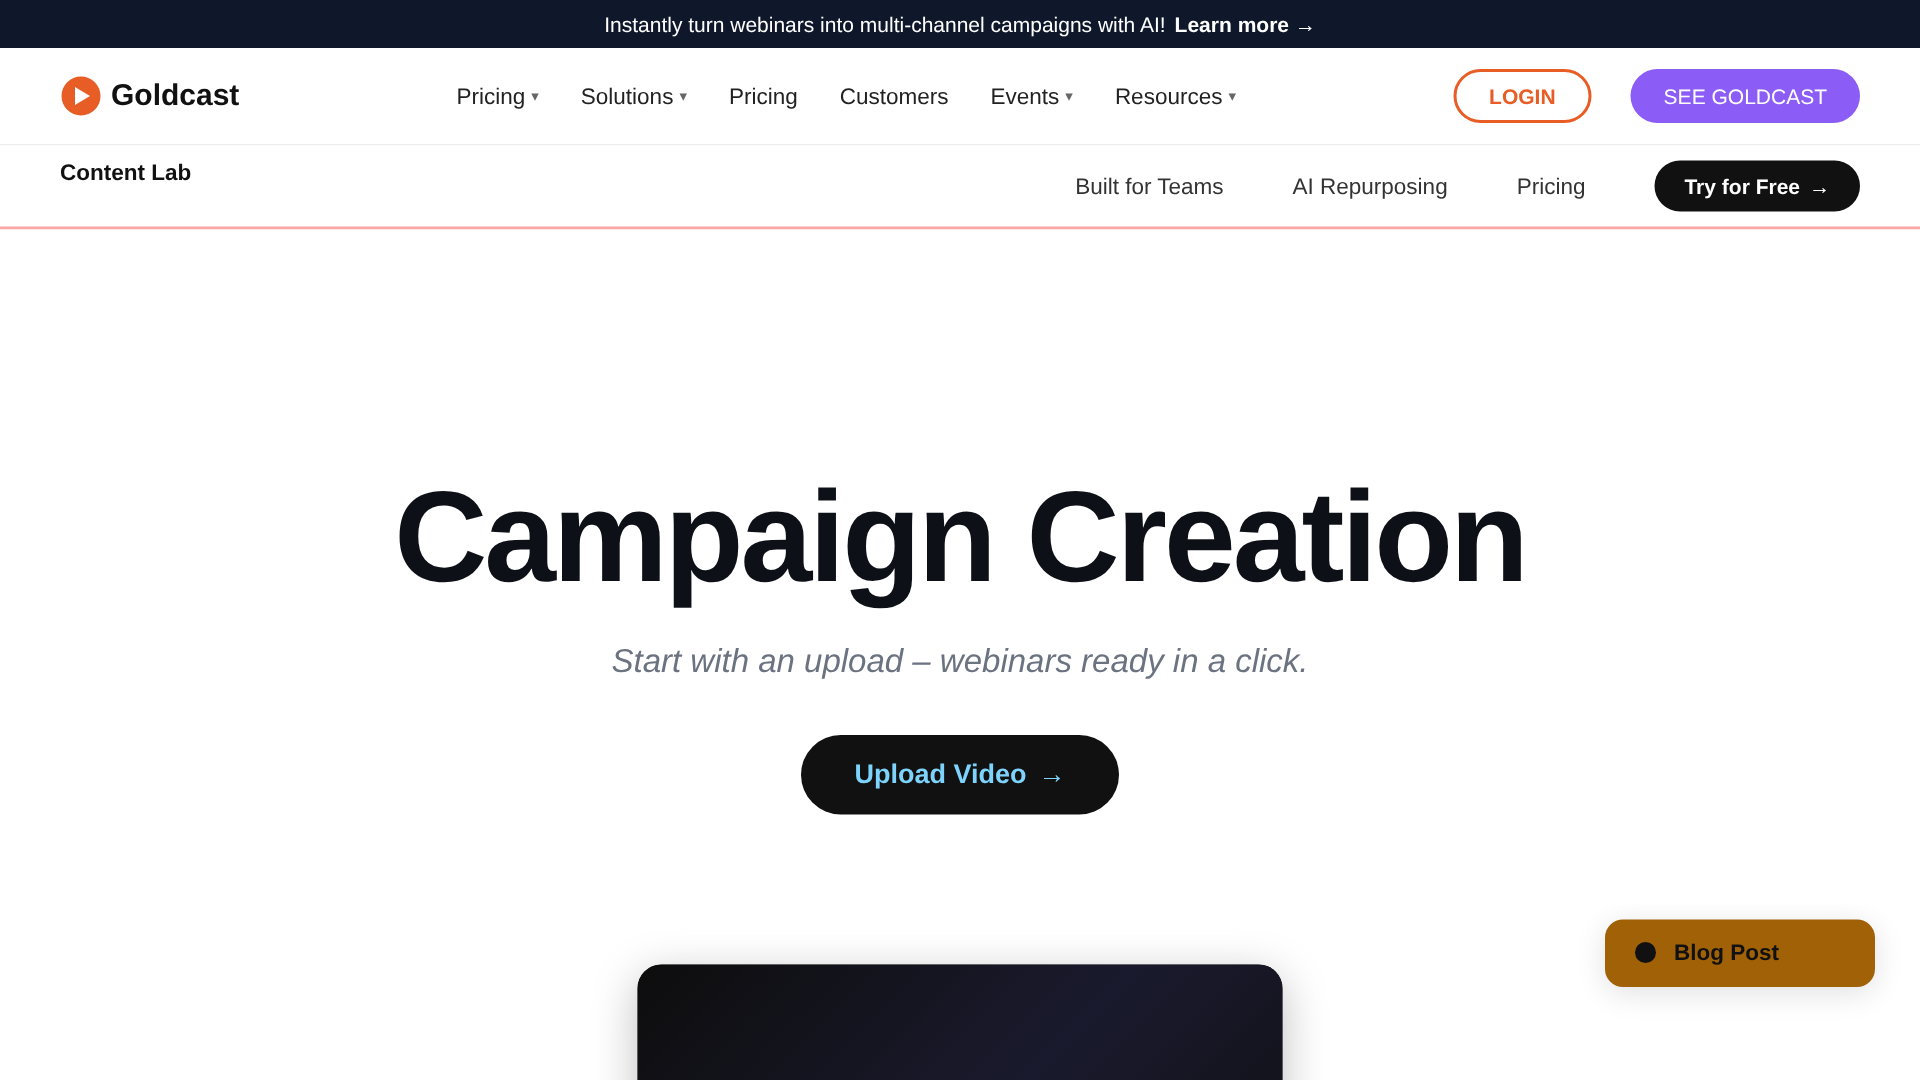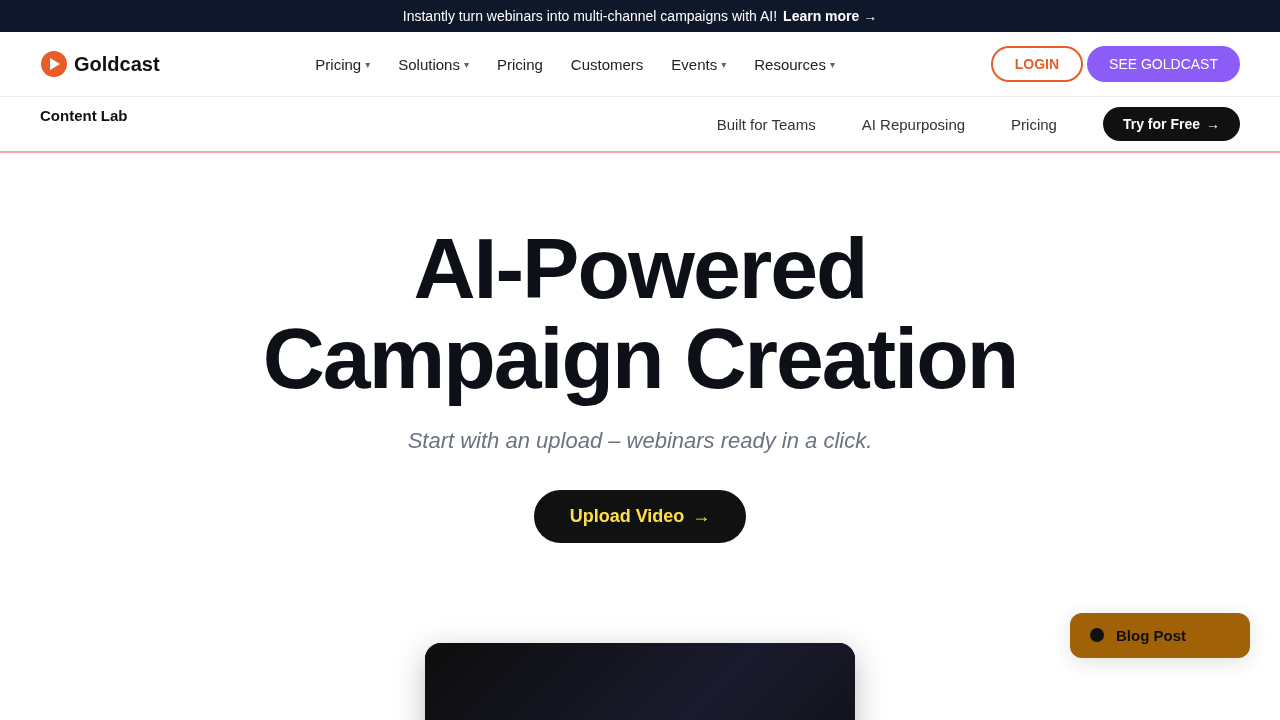--- a/index.html
+++ b/index.html
@@ -63,21 +63,21 @@
       align-items: center;
       gap: 4px;
     }
     .nav-links li a .chevron {
       font-size: 10px;
       color: #666;
     }
     .nav-actions {
       display: flex;
       align-items: center;
-      gap: 4px;
+      gap: 26px;
     }
     .btn-login {
       border: 2px solid #e85d26;
       color: #e85d26;
       background: transparent;
       padding: 8px 22px;
       border-radius: 999px;
       font-size: 14px;
       font-weight: 600;
       cursor: pointer;
@@ -148,21 +148,21 @@
       margin: 0 auto 24px;
     }
     .hero p {
       font-size: 22px;
       color: #6b7280;
       font-style: italic;
       margin-bottom: 36px;
     }
     .btn-upload-video {
       background: #111;
-      color: #fde047;
+      color: #7dd3fc;
       border: none;
       padding: 16px 36px;
       border-radius: 999px;
       font-size: 18px;
       font-weight: 600;
       cursor: pointer;
       display: inline-flex;
       align-items: center;
       gap: 8px;
     }
@@ -316,21 +316,21 @@
     <a href="#">Pricing</a>
     <button class="btn-try-free">
       <span>Try for Free</span>
       <span>→</span>
     </button>
   </div>
 </div>
 
 <section class="hero">
   <h1>
-    <span>AI-Powered</span><br>
+    <br>
     <span>Campaign Creation</span>
   </h1>
   <p>Start with an upload – webinars ready in a click.</p>
   <button class="btn-upload-video">
     <span>Upload Video</span>
     <span>→</span>
   </button>
 </section>
 
 <div class="preview-area">

